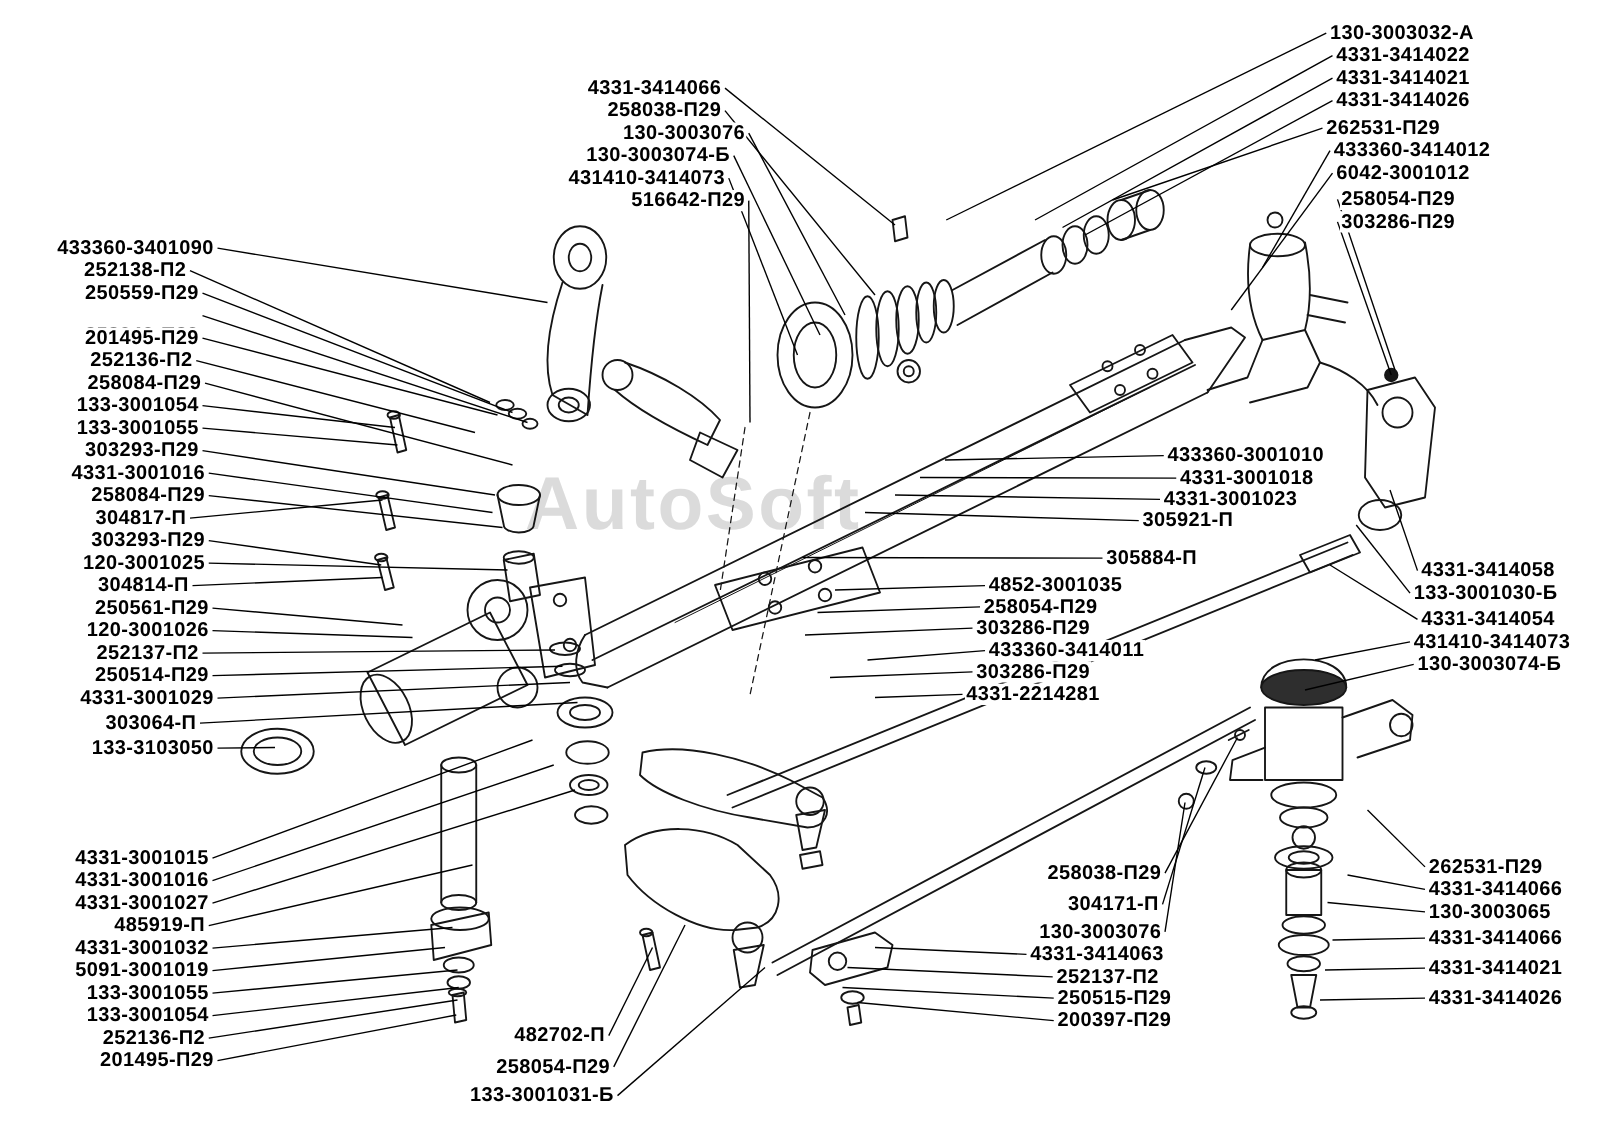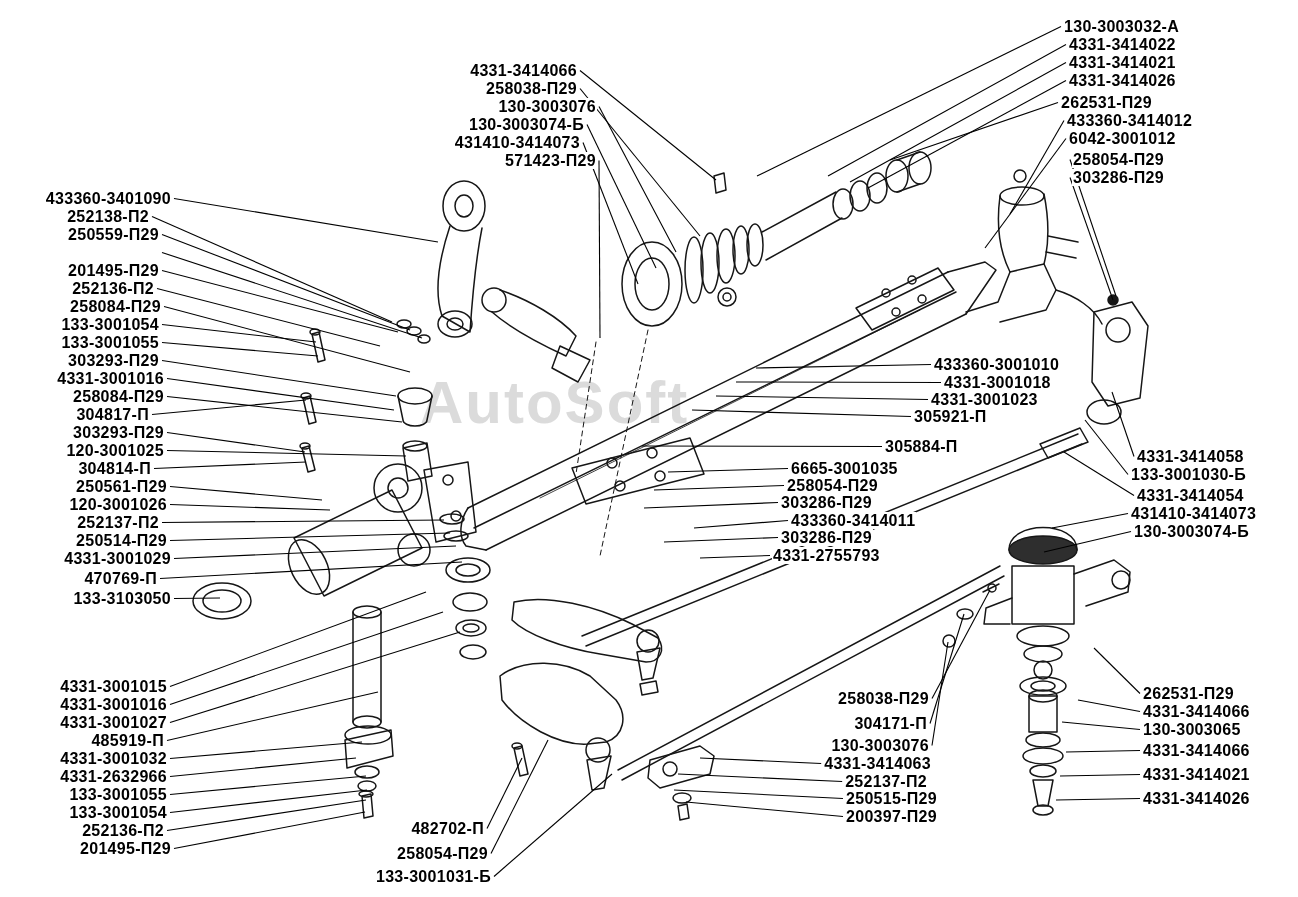--- a/index.html
+++ b/index.html
@@ -346,21 +346,21 @@
       <div class="part-label" style="top: 94px; left: 1060px;">262531-П29</div>
       <div class="part-label" style="top: 112px; left: 1066px;">433360-3414012</div>
       <div class="part-label" style="top: 130px; left: 1068px;">6042-3001012</div>
       <div class="part-label" style="top: 151px; left: 1072px;">258054-П29</div>
       <div class="part-label" style="top: 169px; left: 1072px;">303286-П29</div>
       <div class="part-label" style="top: 62px; right: 720px;">4331-3414066</div>
       <div class="part-label" style="top: 80px; right: 720px;">258038-П29</div>
       <div class="part-label" style="top: 98px; right: 701px;">130-3003076</div>
       <div class="part-label" style="top: 116px; right: 713px;">130-3003074-Б</div>
       <div class="part-label" style="top: 134px; right: 717px;">431410-3414073</div>
-      <div class="part-label" style="top: 152px; right: 701px;">571423-П29</div>
+      <div class="part-label" style="top: 152px; right: 701px;">516642-П29</div>
       <div class="part-label" style="top: 190px; right: 1126px;">433360-3401090</div>
       <div class="part-label" style="top: 208px; right: 1148px;">252138-П2</div>
       <div class="part-label" style="top: 226px; right: 1138px;">250559-П29</div>
       <div class="part-label" style="top: 260px; right: 1138px; text-align: right;">258040-П29</div>
       <div class="part-label" style="top: 262px; right: 1138px;">201495-П29</div>
       <div class="part-label" style="top: 280px; right: 1143px;">252136-П2</div>
       <div class="part-label" style="top: 298px; right: 1136px;">258084-П29</div>
       <div class="part-label" style="top: 316px; right: 1138px;">133-3001054</div>
       <div class="part-label" style="top: 334px; right: 1138px;">133-3001055</div>
       <div class="part-label" style="top: 352px; right: 1138px;">303293-П29</div>
@@ -368,43 +368,43 @@
       <div class="part-label" style="top: 388px; right: 1133px;">258084-П29</div>
       <div class="part-label" style="top: 406px; right: 1148px;">304817-П</div>
       <div class="part-label" style="top: 424px; right: 1133px;">303293-П29</div>
       <div class="part-label" style="top: 442px; right: 1133px;">120-3001025</div>
       <div class="part-label" style="top: 460px; right: 1146px;">304814-П</div>
       <div class="part-label" style="top: 478px; right: 1130px;">250561-П29</div>
       <div class="part-label" style="top: 496px; right: 1130px;">120-3001026</div>
       <div class="part-label" style="top: 514px; right: 1138px;">252137-П2</div>
       <div class="part-label" style="top: 532px; right: 1130px;">250514-П29</div>
       <div class="part-label" style="top: 550px; right: 1126px;">4331-3001029</div>
-      <div class="part-label" style="top: 570px; right: 1140px;">470769-П</div>
+      <div class="part-label" style="top: 570px; right: 1140px;">303064-П</div>
       <div class="part-label" style="top: 590px; right: 1126px;">133-3103050</div>
       <div class="part-label" style="top: 678px; right: 1130px;">4331-3001015</div>
       <div class="part-label" style="top: 696px; right: 1130px;">4331-3001016</div>
       <div class="part-label" style="top: 714px; right: 1130px;">4331-3001027</div>
       <div class="part-label" style="top: 732px; right: 1133px;">485919-П</div>
       <div class="part-label" style="top: 750px; right: 1130px;">4331-3001032</div>
-      <div class="part-label" style="top: 768px; right: 1130px;">4331-2632966</div>
+      <div class="part-label" style="top: 768px; right: 1130px;">5091-3001019</div>
       <div class="part-label" style="top: 786px; right: 1130px;">133-3001055</div>
       <div class="part-label" style="top: 804px; right: 1130px;">133-3001054</div>
       <div class="part-label" style="top: 822px; right: 1133px;">252136-П2</div>
       <div class="part-label" style="top: 840px; right: 1126px;">201495-П29</div>
       <div class="part-label" style="top: 356px; left: 933px;">433360-3001010</div>
       <div class="part-label" style="top: 374px; left: 943px;">4331-3001018</div>
       <div class="part-label" style="top: 391px; left: 930px;">4331-3001023</div>
       <div class="part-label" style="top: 408px; left: 913px;">305921-П</div>
       <div class="part-label" style="top: 438px; left: 884px;">305884-П</div>
-      <div class="part-label" style="top: 460px; left: 790px;">6665-3001035</div>
+      <div class="part-label" style="top: 460px; left: 790px;">4852-3001035</div>
       <div class="part-label" style="top: 477px; left: 786px;">258054-П29</div>
       <div class="part-label" style="top: 494px; left: 780px;">303286-П29</div>
       <div class="part-label" style="top: 512px; left: 790px;">433360-3414011</div>
       <div class="part-label" style="top: 529px; left: 780px;">303286-П29</div>
-      <div class="part-label" style="top: 547px; left: 772px;">4331-2755793</div>
+      <div class="part-label" style="top: 547px; left: 772px;">4331-2214281</div>
       <div class="part-label" style="top: 448px; left: 1136px;">4331-3414058</div>
       <div class="part-label" style="top: 466px; left: 1130px;">133-3001030-Б</div>
       <div class="part-label" style="top: 487px; left: 1136px;">4331-3414054</div>
       <div class="part-label" style="top: 505px; left: 1130px;">431410-3414073</div>
       <div class="part-label" style="top: 523px; left: 1133px;">130-3003074-Б</div>
       <div class="part-label" style="top: 820px; right: 813px; margin-left: 48px;">482702-П</div>
       <div class="part-label" style="top: 845px; right: 809px;">258054-П29</div>
       <div class="part-label" style="top: 868px; right: 806px;">133-3001031-Б</div>
       <div class="part-label" style="top: 690px; right: 368px;">258038-П29</div>
       <div class="part-label" style="top: 715px; right: 370px;">304171-П</div>

